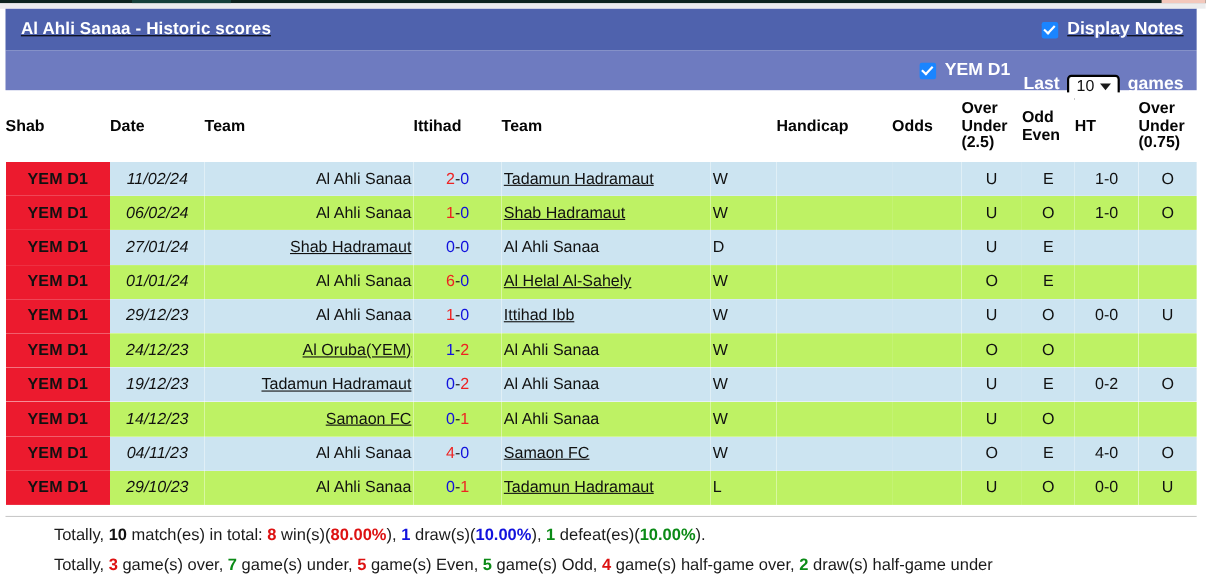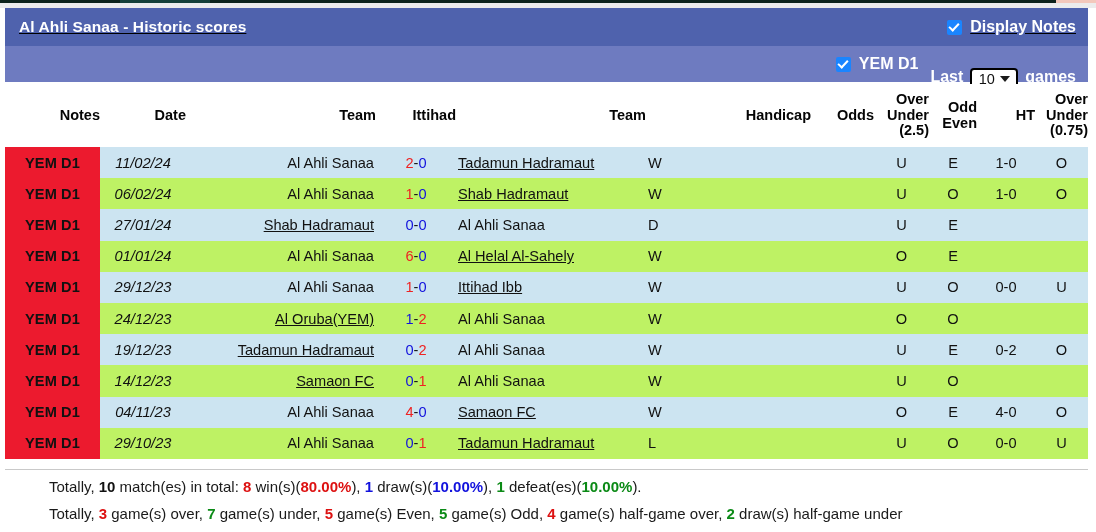--- a/index.html
+++ b/index.html
@@ -155,21 +155,21 @@
   table.scores {
     border-collapse: collapse;
     width: 1083px;
     table-layout: fixed;
   }
   table.scores thead th {
     background: #ffffff;
     color: #050505;
     font-size: 14.5px;
     font-weight: bold;
-    text-align: right;
+    text-align: left;
     padding: 0;
     height: 63px;
     vertical-align: middle;
     line-height: 15px;
   }
   table.scores thead th.lbl-multi {
     line-height: 15.5px;
   }
   table.scores tbody td {
     height: 31.2px;
@@ -299,21 +299,21 @@
         <col style="width:60px">
         <col style="width:105px">
         <col style="width:63px">
         <col style="width:55px">
         <col style="width:48px">
         <col style="width:58px">
         <col style="width:53px">
       </colgroup>
       <thead>
         <tr>
-          <th>Notes</th>
+          <th>Shab</th>
           <th>Date</th>
           <th>Team</th>
           <th>Ittihad</th>
           <th>Team</th>
           <th></th>
           <th>Handicap</th>
           <th>Odds</th>
           <th class="lbl-multi">
             <div>Over</div>
             <div>Under</div>

